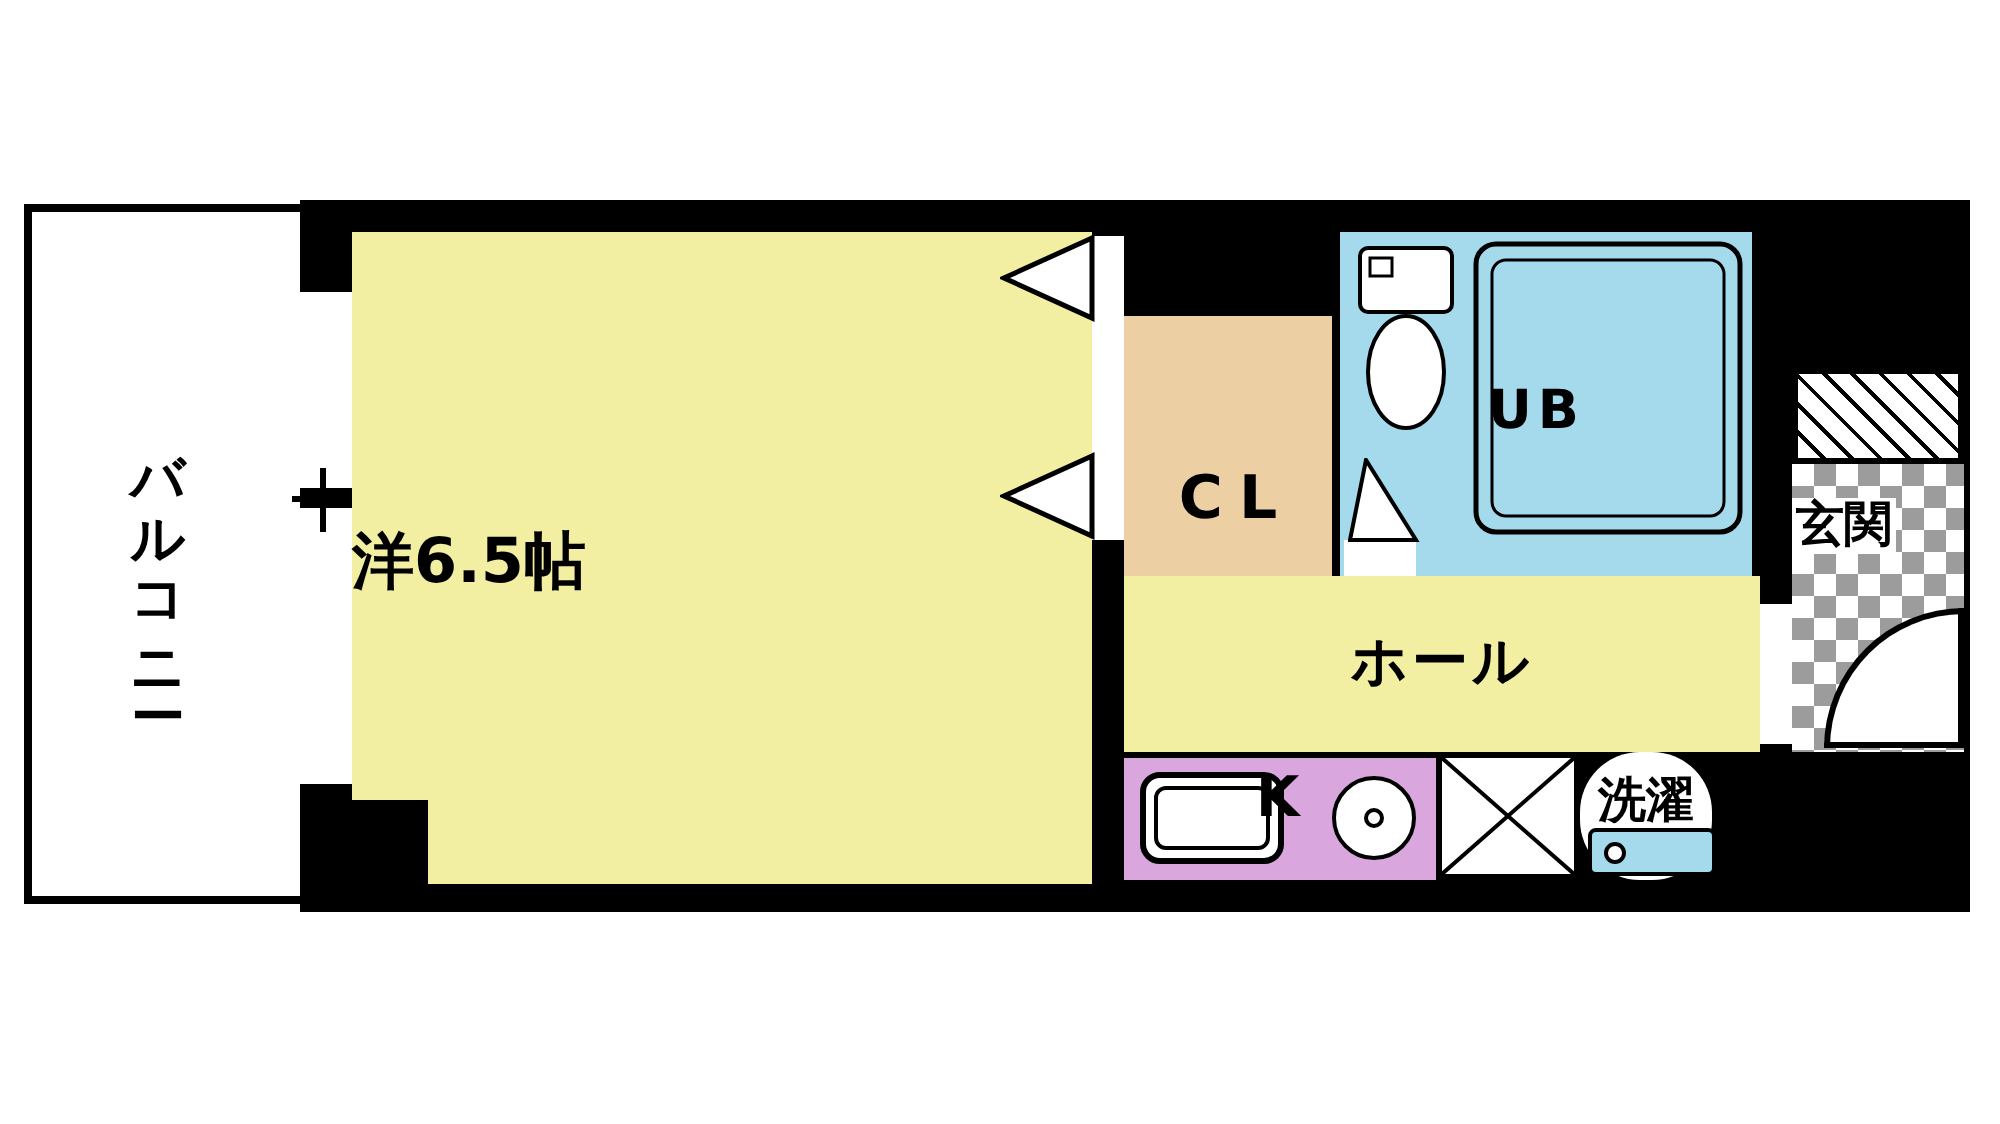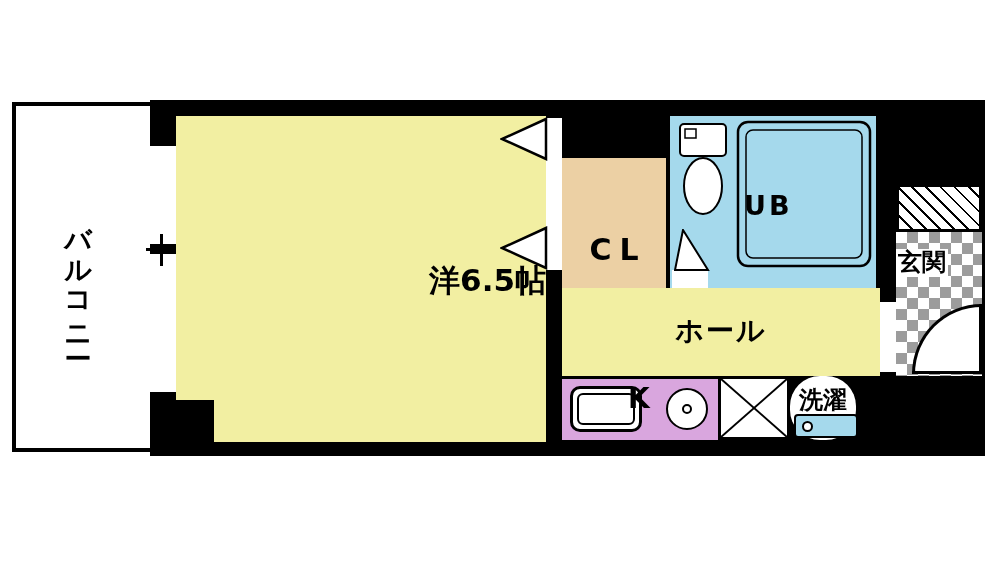--- a/index.html
+++ b/index.html
@@ -27,21 +27,21 @@
   #plate { left: 150px; top: 100px; width: 835px; height: 356px; background: #000; }
 
   
   #win-a { left: 150px; top: 146px; width: 26px; height: 98px; background: #fff; }
   #win-b { left: 150px; top: 254px; width: 26px; height: 138px; background: #fff; }
   #tick-v { left: 160px; top: 234px; width: 3px; height: 32px; background: #000; }
   #tick-h { left: 146px; top: 248px; width: 34px; height: 3px; background: #000; }
 
   
   #room-main { left: 176px; top: 116px; width: 370px; height: 326px; background: #f2efa2; }
-  #room-main-label { position: absolute; left: 0; right: 0; top: 144px; text-align: right; font-size: 31px; }
+  #room-main-label { position: absolute; left: 0; right: 0; top: 144px; text-align: left; font-size: 31px; }
   #notch { left: 176px; top: 400px; width: 38px; height: 42px; background: #000; }
 
   
   #door-gap-cl { left: 546px; top: 118px; width: 16px; height: 152px; background: #fff; }
   #tri1 { left: 500px; top: 117px; }
   #tri2 { left: 500px; top: 226px; }
 
   
   #room-cl { left: 562px; top: 116px; width: 104px; height: 156px; background: #ecd0a4; margin-top: 42px; }
   #cl-label { position: absolute; left: 0; right: 0; top: 74px; text-align: center; font-size: 30px; letter-spacing: 8px; text-indent: 8px; }

